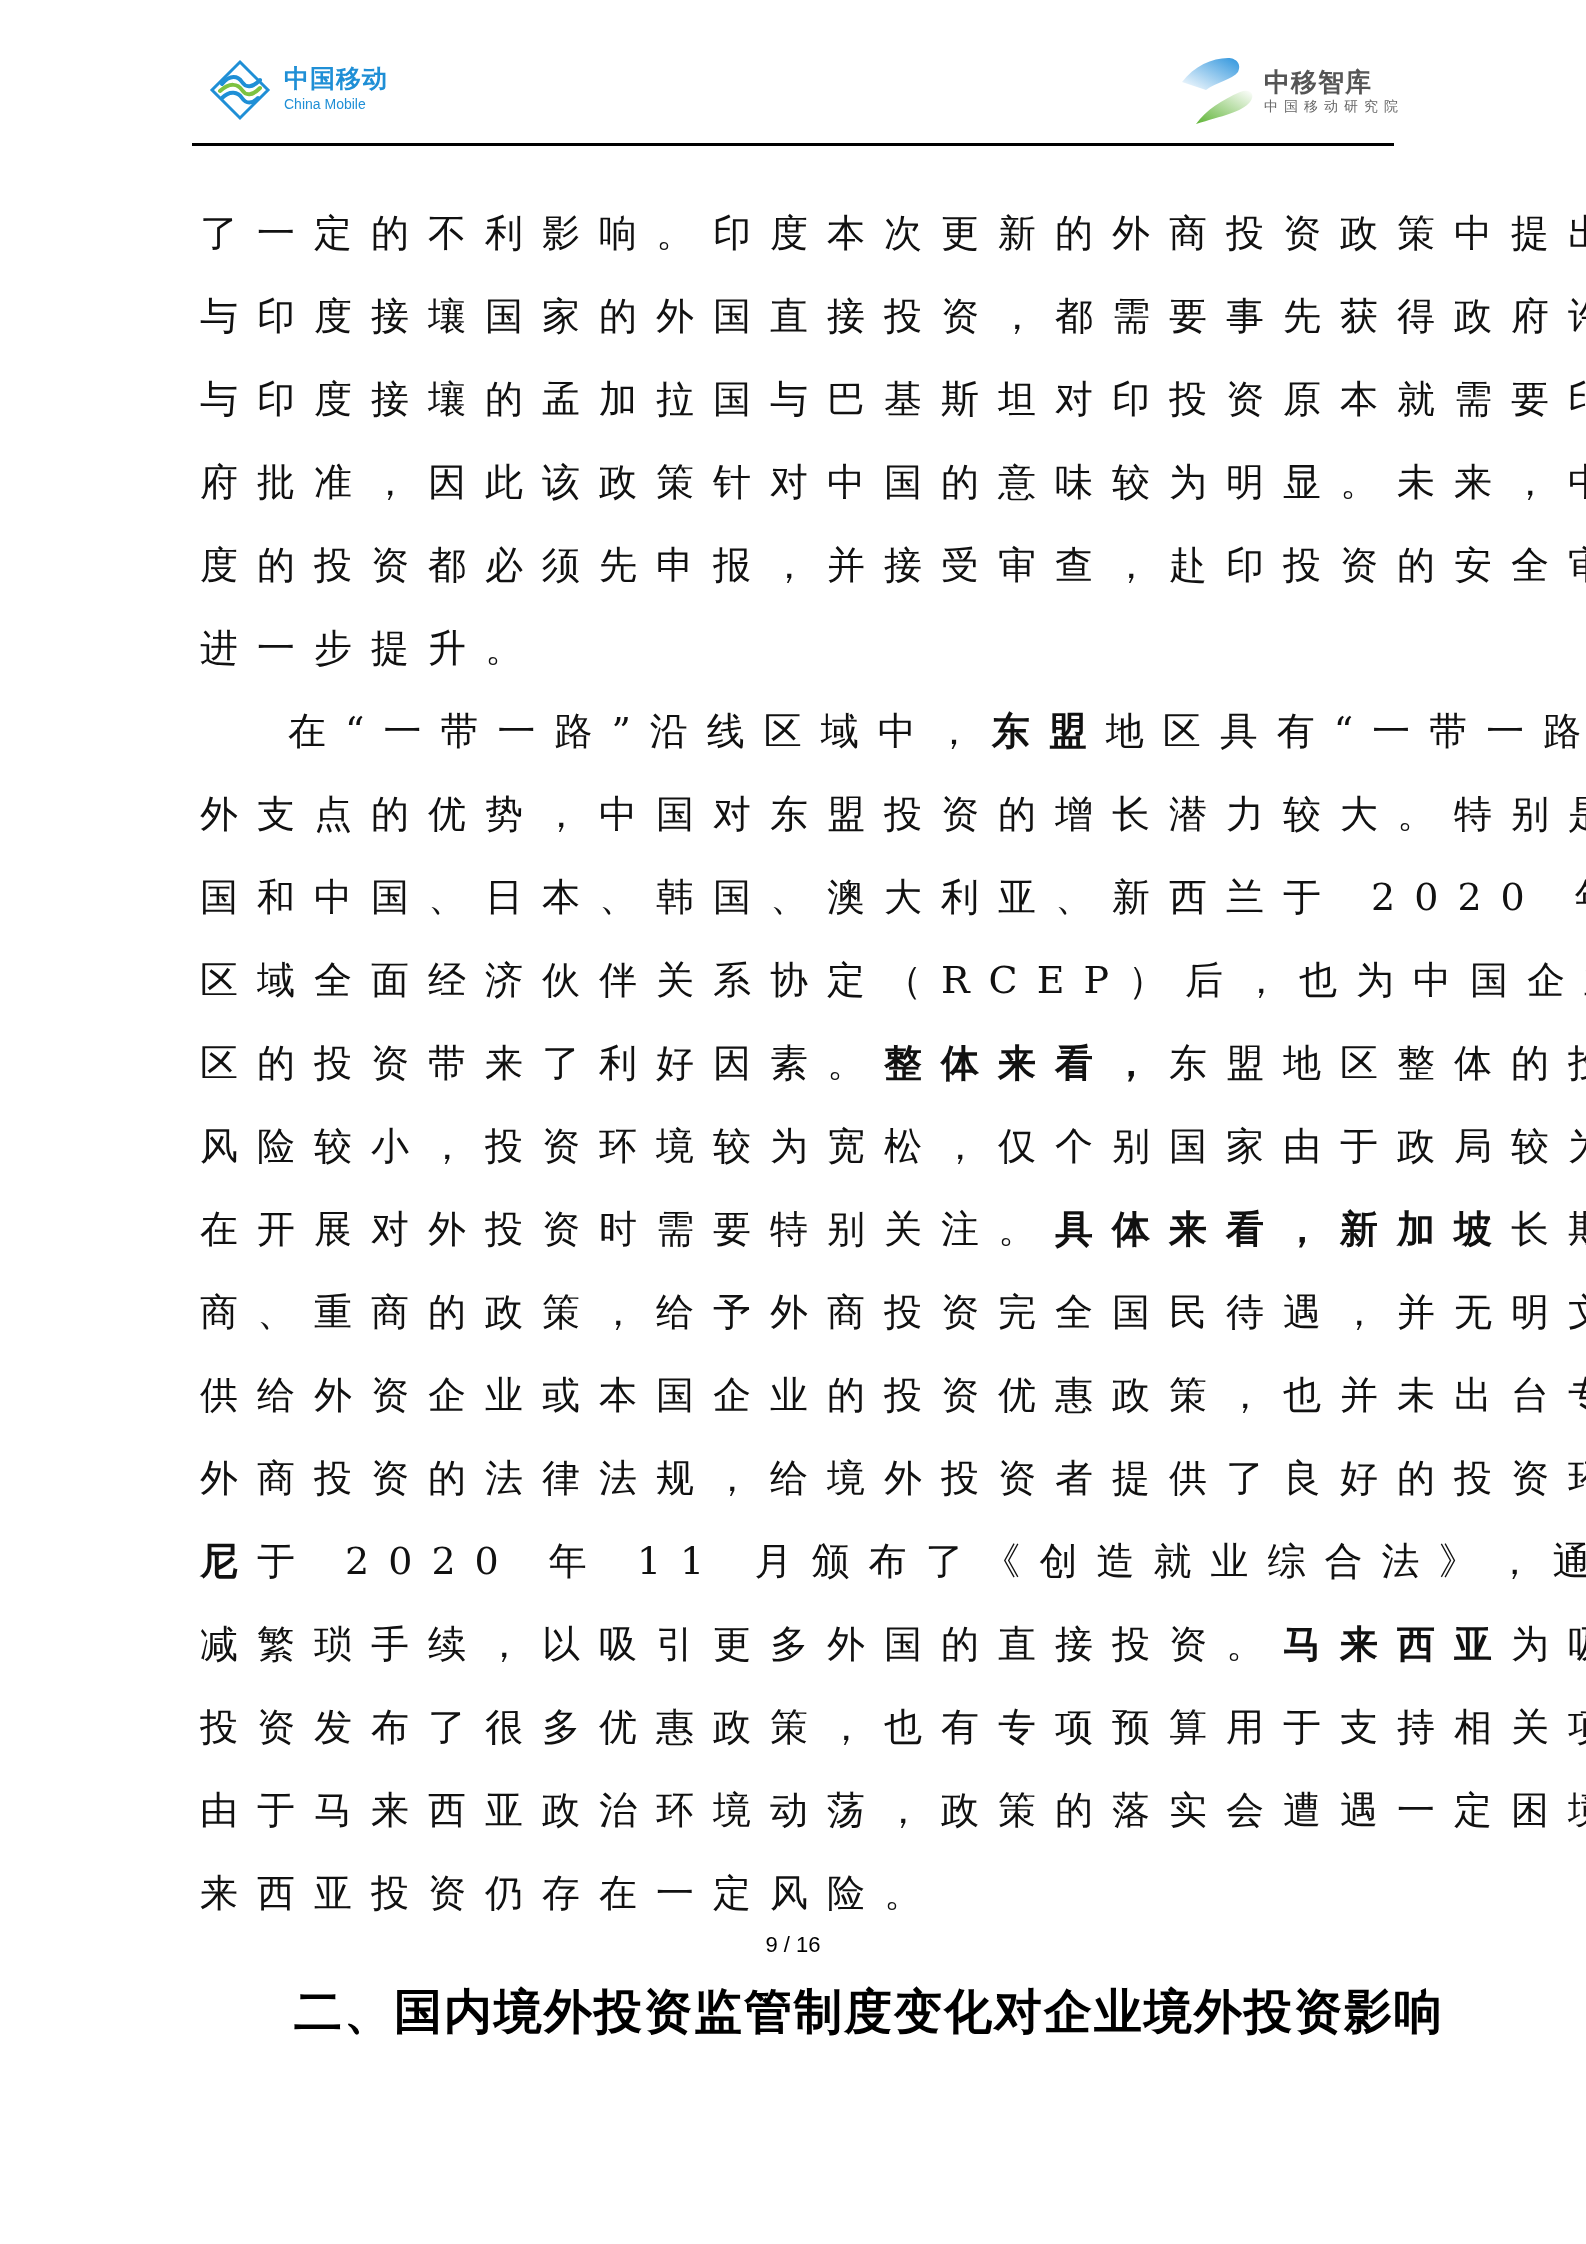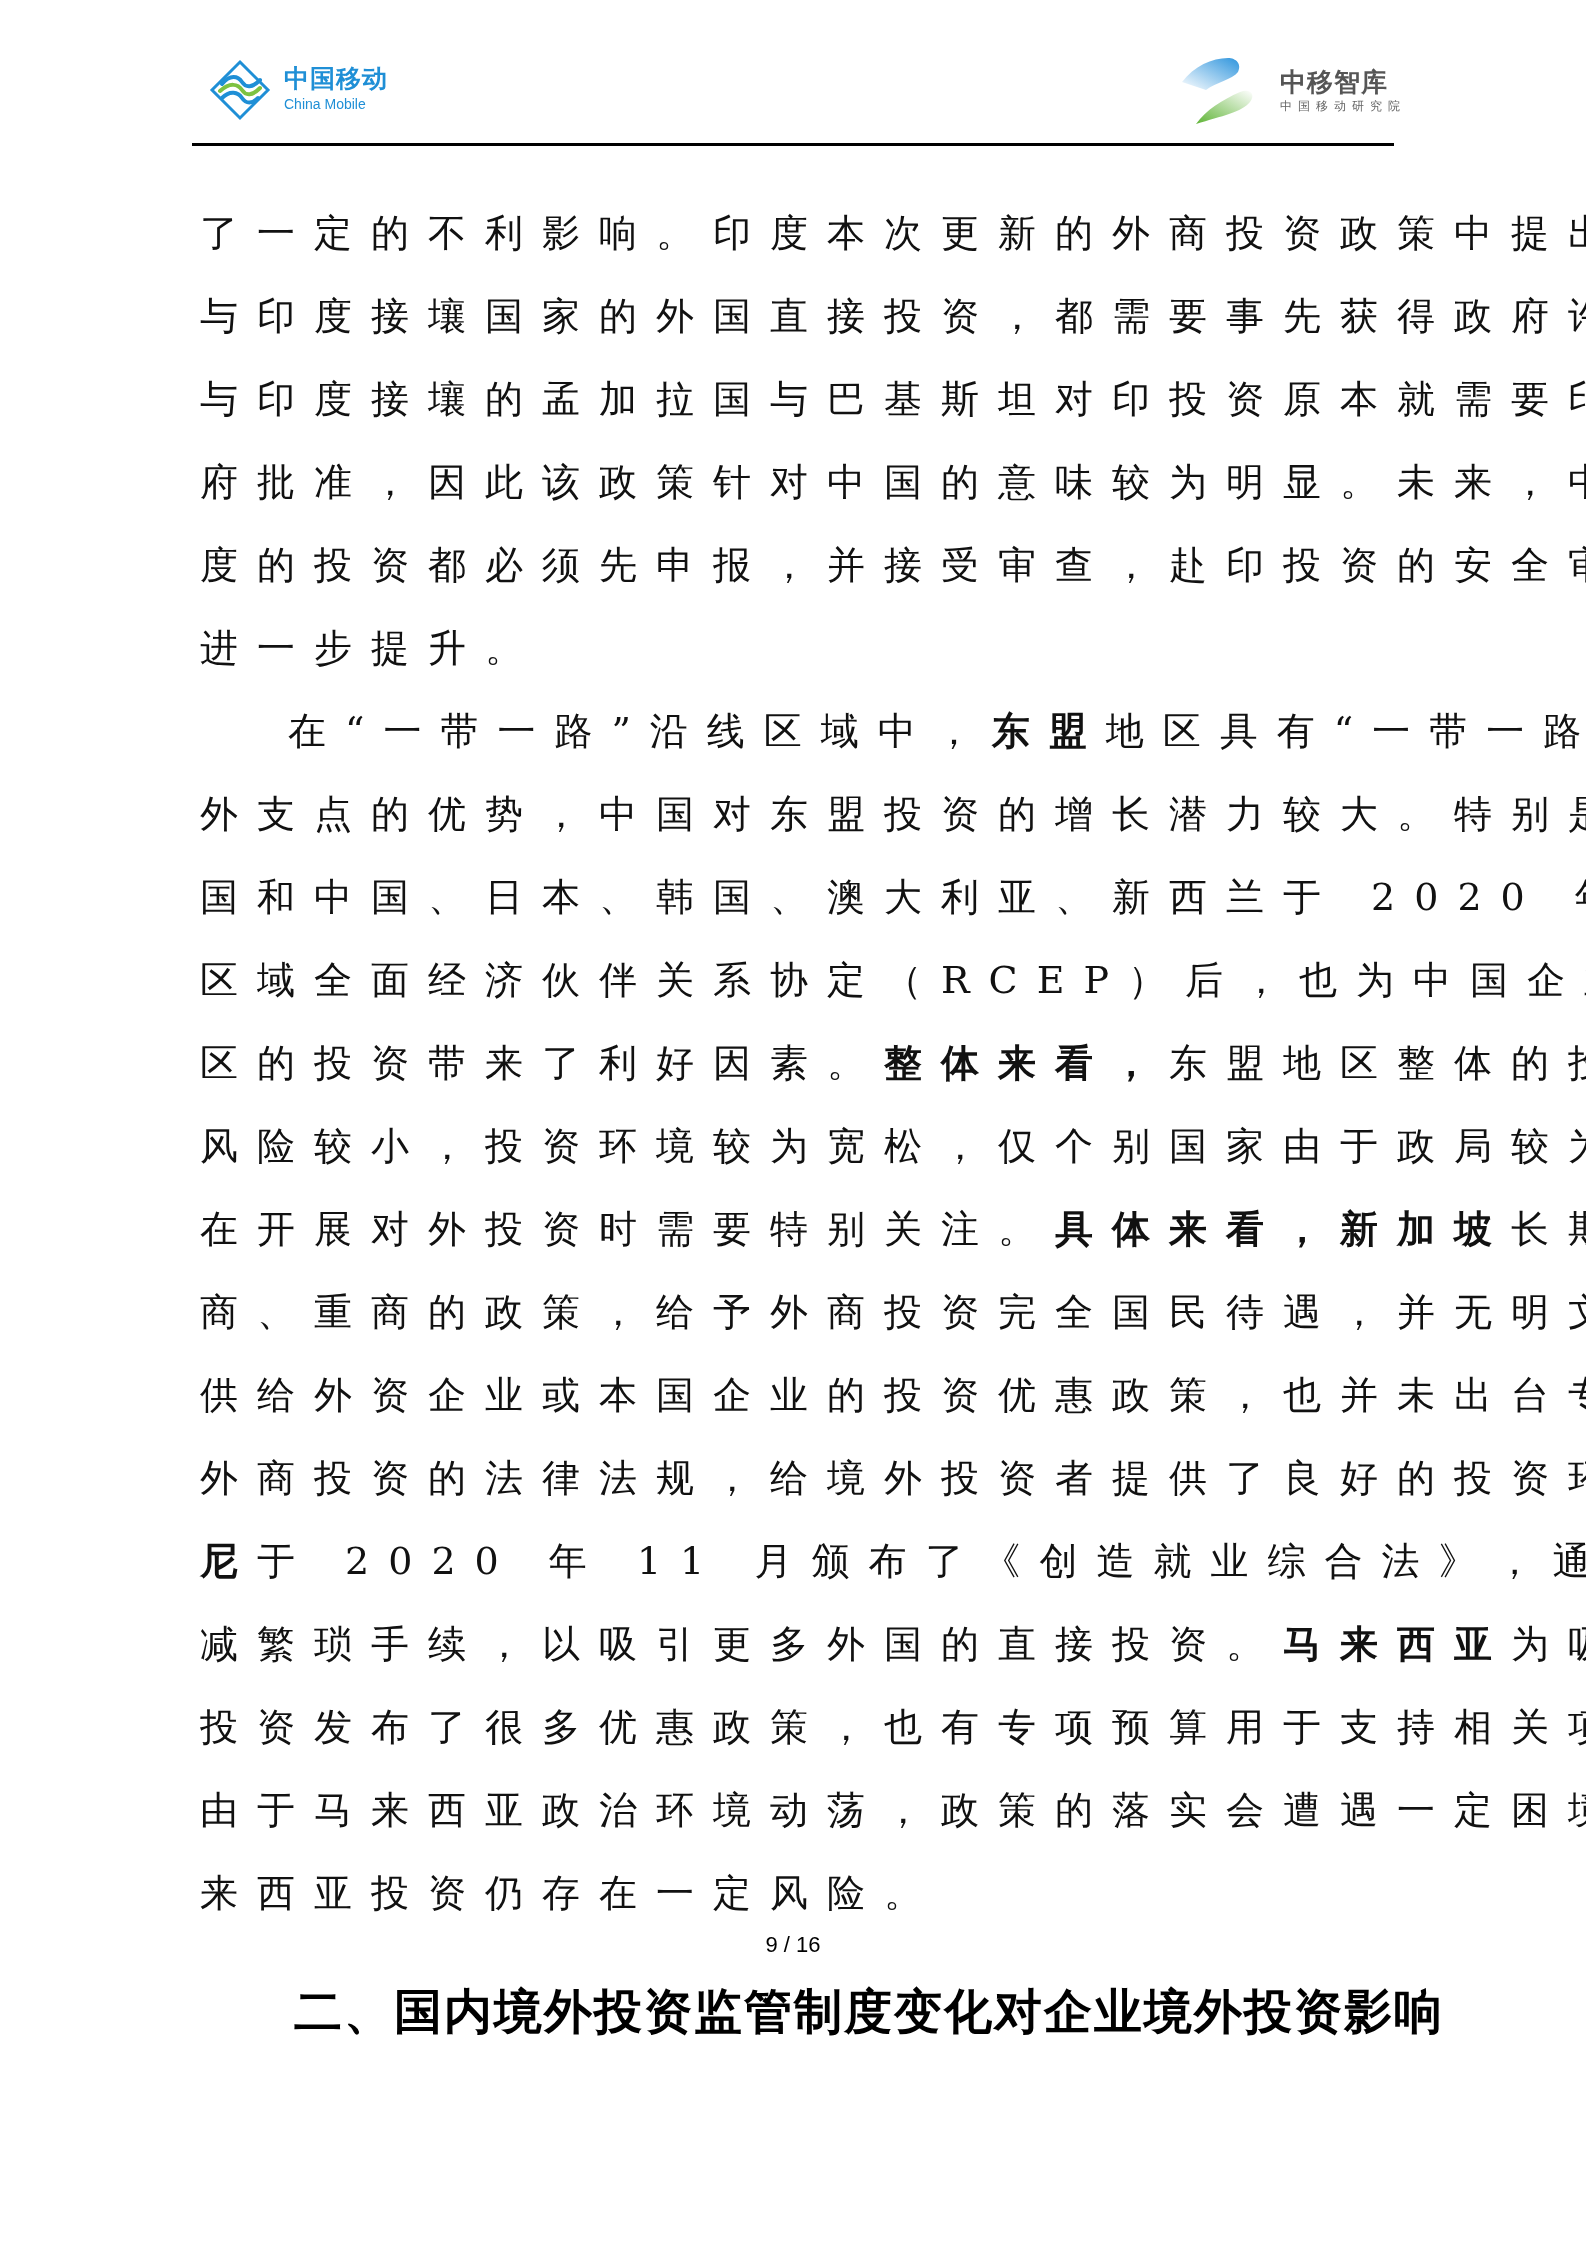--- a/index.html
+++ b/index.html
@@ -7,23 +7,23 @@
          font-family: "DejaVu Serif", "Liberation Serif", serif; color: #111; }
   .header { position: absolute; left: 192px; top: 0; width: 1202px; height: 146px; }
   .rule { position: absolute; left: 192px; top: 143px; width: 1202px; height: 3px; background: #000; }
   .logo-left { position: absolute; left: 208px; top: 58px; display: flex; align-items: center; }
   .logo-left .mark { width: 64px; height: 64px; }
   .logo-left .texts { margin-left: 12px; display: flex; flex-direction: column; }
   .logo-left .cn { font-family: "DejaVu Sans", sans-serif; font-weight: bold; font-size: 25px; color: #1f8fd6; letter-spacing: 1px; line-height: 28px; }
   .logo-left .en { font-family: "Liberation Sans", sans-serif; font-size: 14px; color: #1f8fd6; line-height: 22px; }
   .logo-right { position: absolute; left: 1176px; top: 52px; display: flex; align-items: center; }
   .logo-right .mark { width: 82px; height: 76px; }
-  .logo-right .texts { margin-left: 22px; display: flex; flex-direction: column; align-items: flex-start; }
+  .logo-right .texts { margin-left: 6px; display: flex; flex-direction: column; align-items: flex-start; }
   .logo-right .cn { font-family: "DejaVu Sans", sans-serif; font-weight: bold; font-size: 26px; color: #555; line-height: 30px; letter-spacing: 1px; }
-  .logo-right .sub { font-family: Liberation Serif, serif; font-size: 12px; color: #666; letter-spacing: 6px; line-height: 14px; margin-top: 2px; }
+  .logo-right .sub { font-family: Liberation Sans, sans-serif; font-size: 14px; color: #666; letter-spacing: 6px; line-height: 14px; margin-top: 2px; }
 
   .content { position: absolute; left: 200px; top: 200px; width: 1200px; }
   .line { height: 83px; line-height: 66px; font-size: 38px; letter-spacing: 19px; white-space: nowrap; }
   .indent { padding-left: 88px; }
   b { font-weight: bold; }
   .heading { position: absolute; left: 294px; top: 1980px; font-family: "DejaVu Sans", sans-serif;
              font-weight: bold; font-size: 48px; letter-spacing: 2px; white-space: nowrap; color: #000; }
   .pagenum { position: absolute; left: 0; width: 1586px; top: 1932px; text-align: center;
              font-family: "Liberation Sans", sans-serif; font-size: 22px; color: #000; }
 </style>

